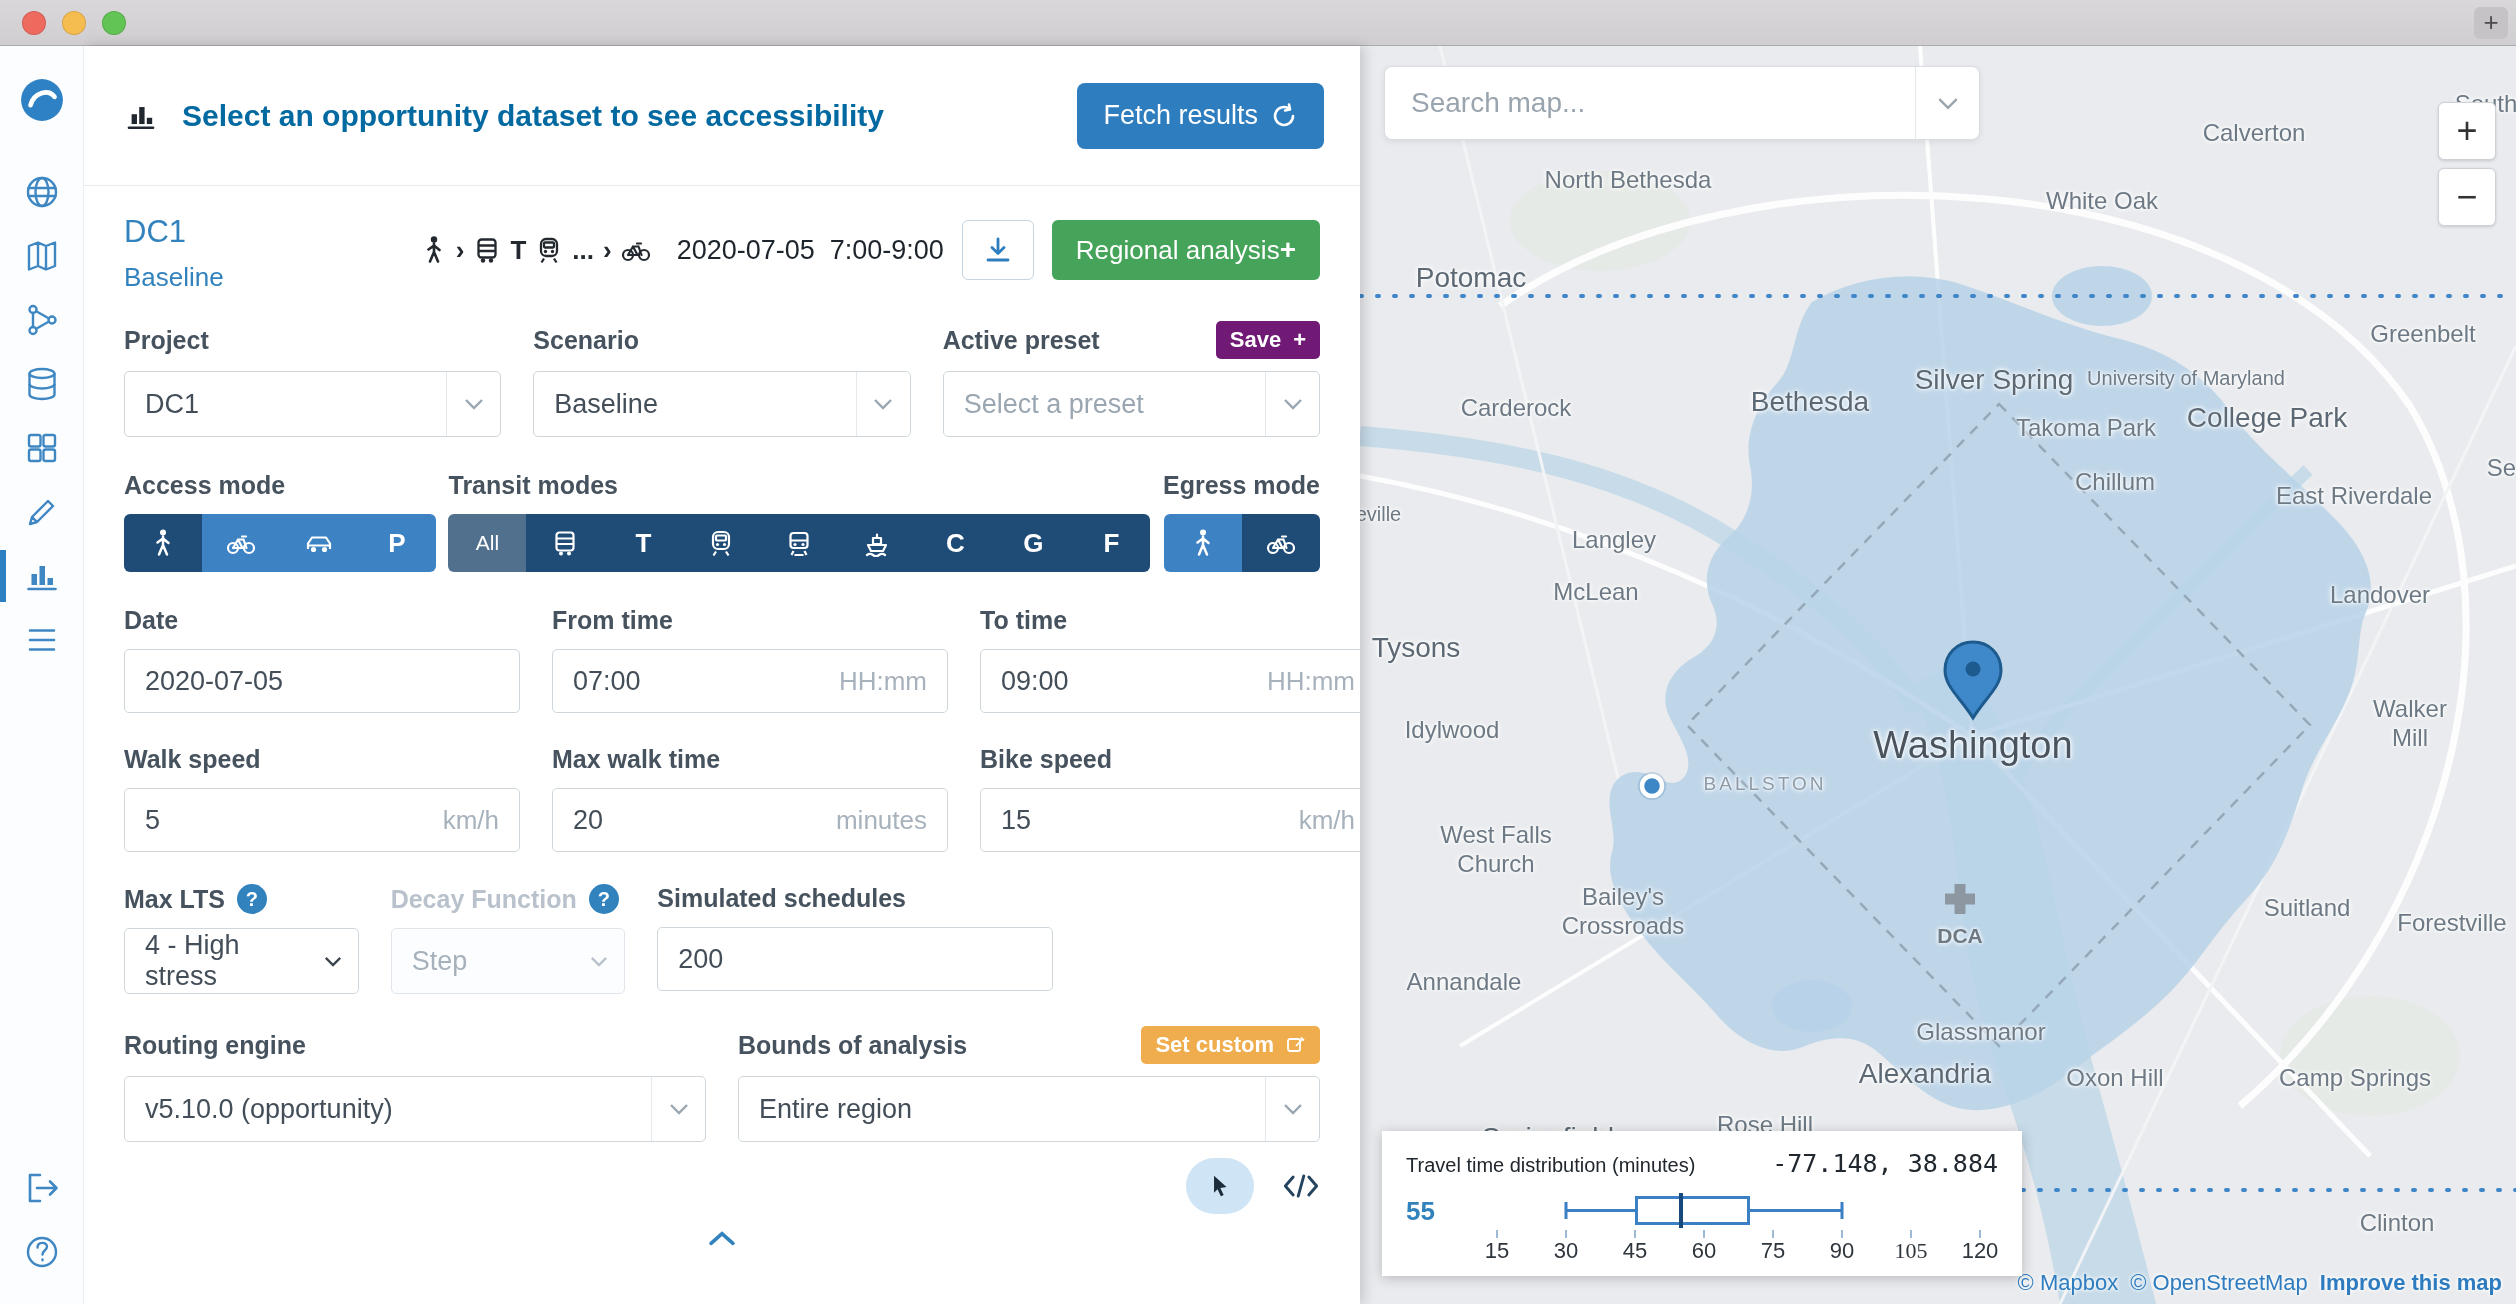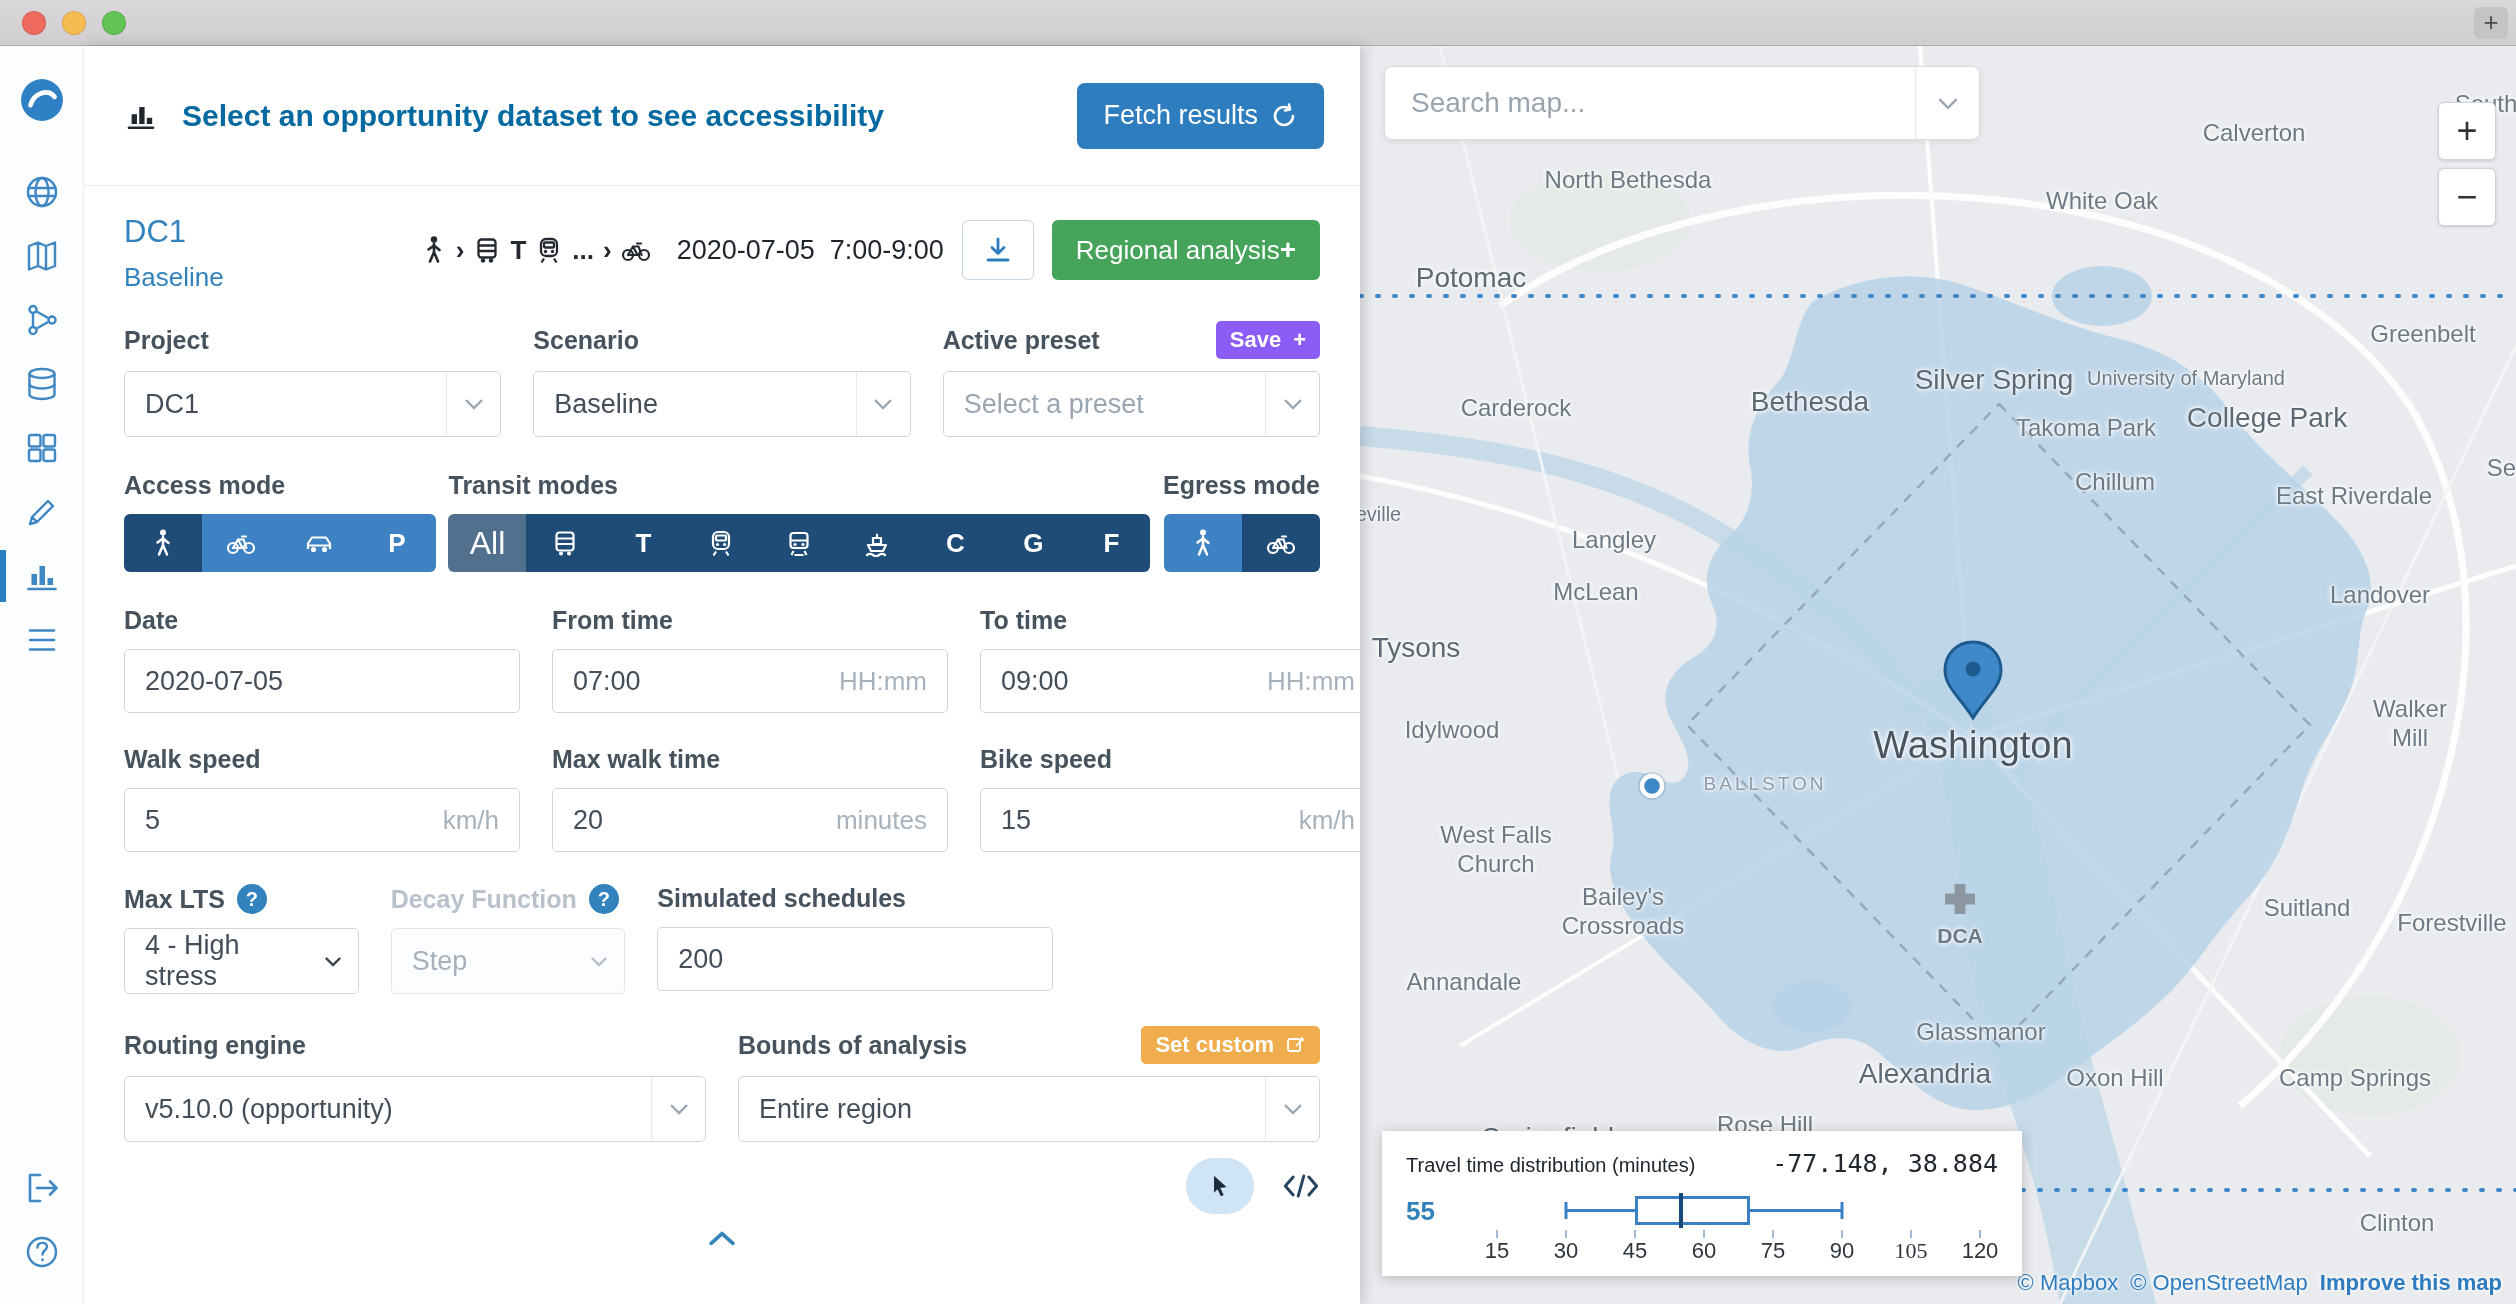--- a/index.html
+++ b/index.html
@@ -61,23 +61,23 @@
 .input{position:relative;height:64px;border:1px solid #cfd7dd;border-radius:5px;display:flex;align-items:center;padding:0 20px;background:#fff}
 .input input{border:none;outline:none;font:inherit;font-size:27px;color:#434e59;flex:1;min-width:0;background:transparent}
 .input .suffix{position:absolute;right:20px;color:#a8b2bc;font-size:26px}
 
 .modes-row{display:flex;justify-content:space-between;margin-bottom:34px;align-items:flex-start}
 .mode-col{display:flex;flex-direction:column}
 .mode-col.egress{align-items:flex-end}
 .seg-group{display:flex;border-radius:6px;overflow:hidden}
 .seg{width:78px;height:58px;display:flex;align-items:center;justify-content:center;background:#3d83c3;color:#fff;font-size:26px;font-weight:bold;cursor:pointer}
 .seg.dark{background:#1f4c77}
-.seg.allseg{background:#51708d;font-weight:normal;font-size:32px}
-
-.badge-green{background:#8b5cf6;color:#fff;font-size:22px;font-weight:bold;padding:6px 14px;border-radius:5px;display:flex;gap:12px;align-items:center;cursor:pointer}
+.seg.allseg{background:#51708d;font-weight:normal;font-size:21px}
+
+.badge-green{background:#701a75;color:#fff;font-size:22px;font-weight:bold;padding:6px 14px;border-radius:5px;display:flex;gap:12px;align-items:center;cursor:pointer}
 .badge-orange{background:#f0ad4e;color:#fff;font-size:22px;font-weight:bold;padding:6px 14px;border-radius:5px;display:flex;gap:12px;align-items:center;cursor:pointer}
 .help{width:30px;height:30px;border-radius:50%;background:#3182bd;color:#fff;font-size:20px;font-weight:bold;display:flex;align-items:center;justify-content:center;flex:0 0 auto}
 
 .tools-row{display:flex;justify-content:flex-end;align-items:center;gap:28px;margin:16px 0 12px}
 .tool-pointer{width:68px;height:56px;border-radius:28px;background:#cfe4f4;border:none;display:flex;align-items:center;justify-content:center;cursor:pointer}
 .tool-code{background:none;border:none;cursor:pointer;display:flex;align-items:center}
 .collapse-row{display:flex;justify-content:center;padding:4px 0 10px;cursor:pointer}
 
 
 .map{flex:1;position:relative;background:#e9ebee;overflow:hidden}

